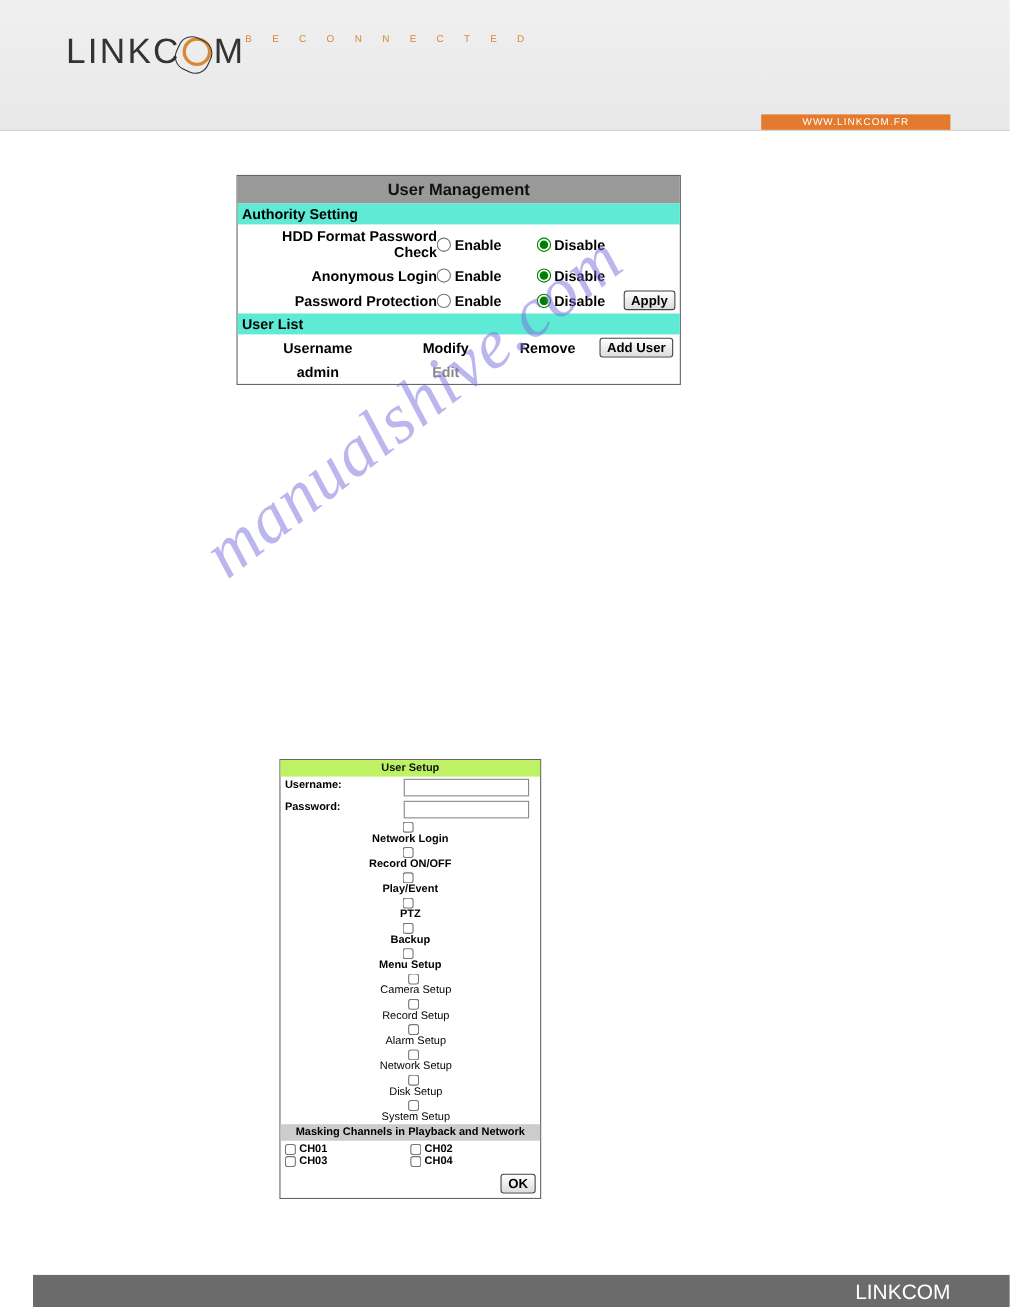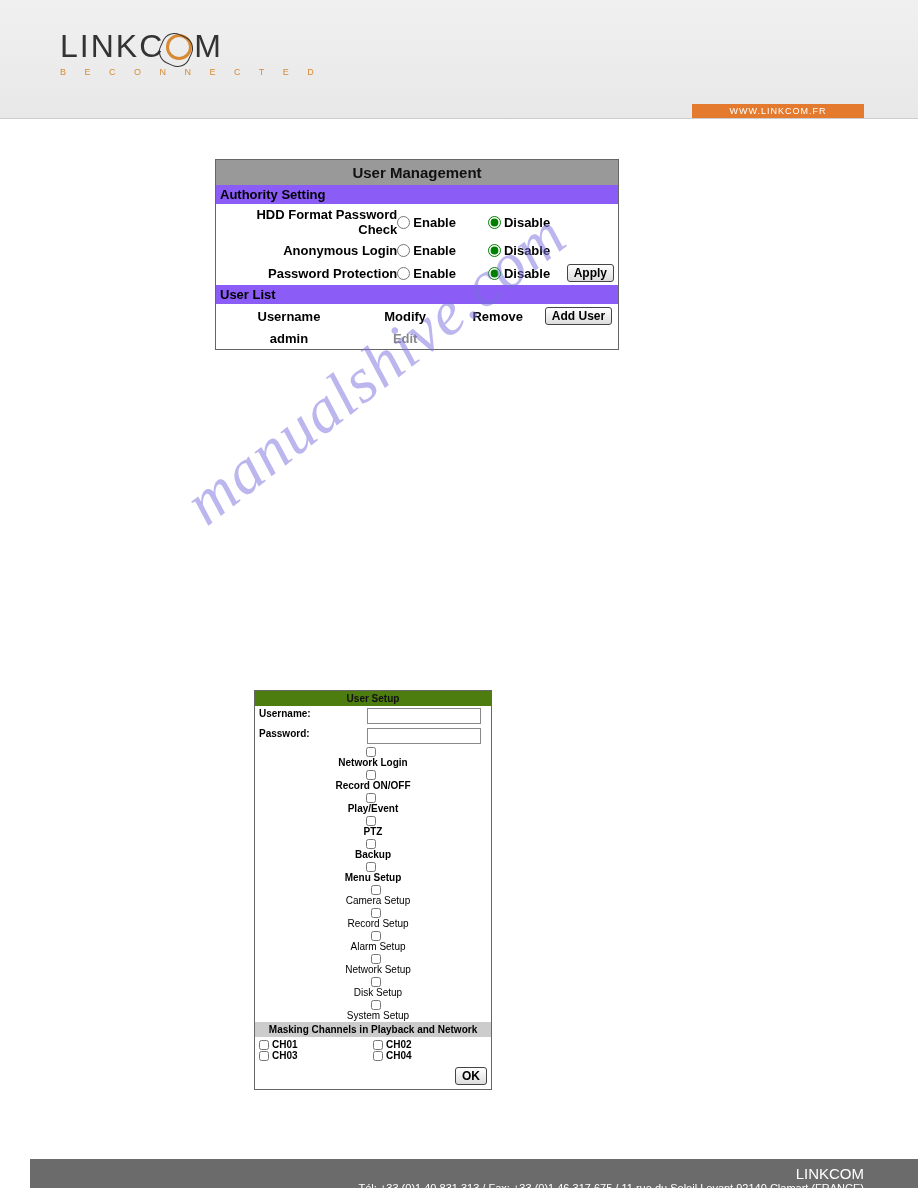--- a/index.html
+++ b/index.html
@@ -10,21 +10,21 @@
     background: #fff;
     position: relative;
   }
   .page-header {
     background: linear-gradient(to bottom, #f0f0f0, #e8e8e8);
     padding: 28px 60px 12px 60px;
     border-bottom: 1px solid #ccc;
     position: relative;
     height: 78px;
   }
-  .logo-wrap { display: flex; flex-direction: column; }
+  .logo-wrap { display: flex; }
   .logo-main {
     font-size: 32px;
     font-weight: 500;
     letter-spacing: 2px;
     color: #333;
     display: flex;
     align-items: center;
   }
   .logo-o {
     display: inline-block;
@@ -79,21 +79,21 @@
   }
   .panel1 .title {
     background: #999;
     color: #111;
     font-weight: bold;
     text-align: center;
     padding: 4px 12px;
     font-size: 15px;
   }
   .panel1 .section-h {
-    background: #8b5cf6;
+    background: #5eead4;
     font-weight: bold;
     padding: 2px 4px;
     font-size: 13px;
   }
   .auth-row {
     display: grid;
     grid-template-columns: 45% 23% 20% 12%;
     align-items: center;
     padding: 3px 4px;
   }
@@ -129,21 +129,21 @@
 
   
   .panel2 {
     width: 236px;
     margin: 340px 0 0 254px;
     border: 1px solid #666;
     font-size: 10px;
     position: relative;
   }
   .panel2 .title2 {
-    background: #4d7c0f;
+    background: #bef264;
     color: #111;
     text-align: center;
     font-weight: bold;
     padding: 2px 0;
     font-size: 10px;
   }
   .form-row {
     display: flex;
     align-items: flex-start;
     padding: 2px 4px;
@@ -202,21 +202,21 @@
     margin-top: 20px;
     color: #fff;
     font-size: 11px;
     padding-left:30px;
   }
   .footer-gray {
     background: #6b6b6b;
     padding: 6px 54px 6px 0;
     text-align: right;
   }
-  .footer-gray .f1 { font-size: 15px; display:block; }
+  .footer-gray .f1 { font-size: 19px; display:block; }
 </style>
 </head>
 <body>
 
 <div class="page-header">
   <div class="logo-wrap">
     <div class="logo-main">
       <span>LINKC</span>
       <span class="logo-o"></span>
       <span>M</span>

